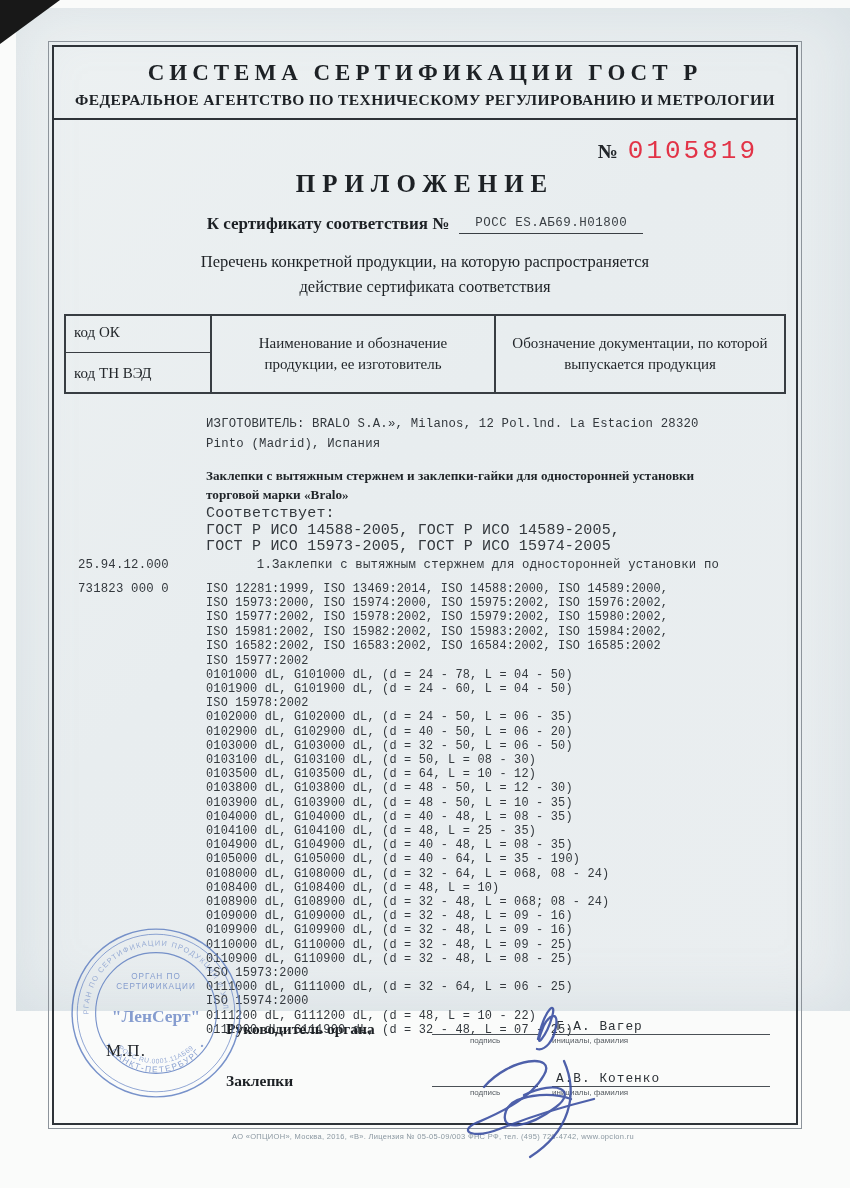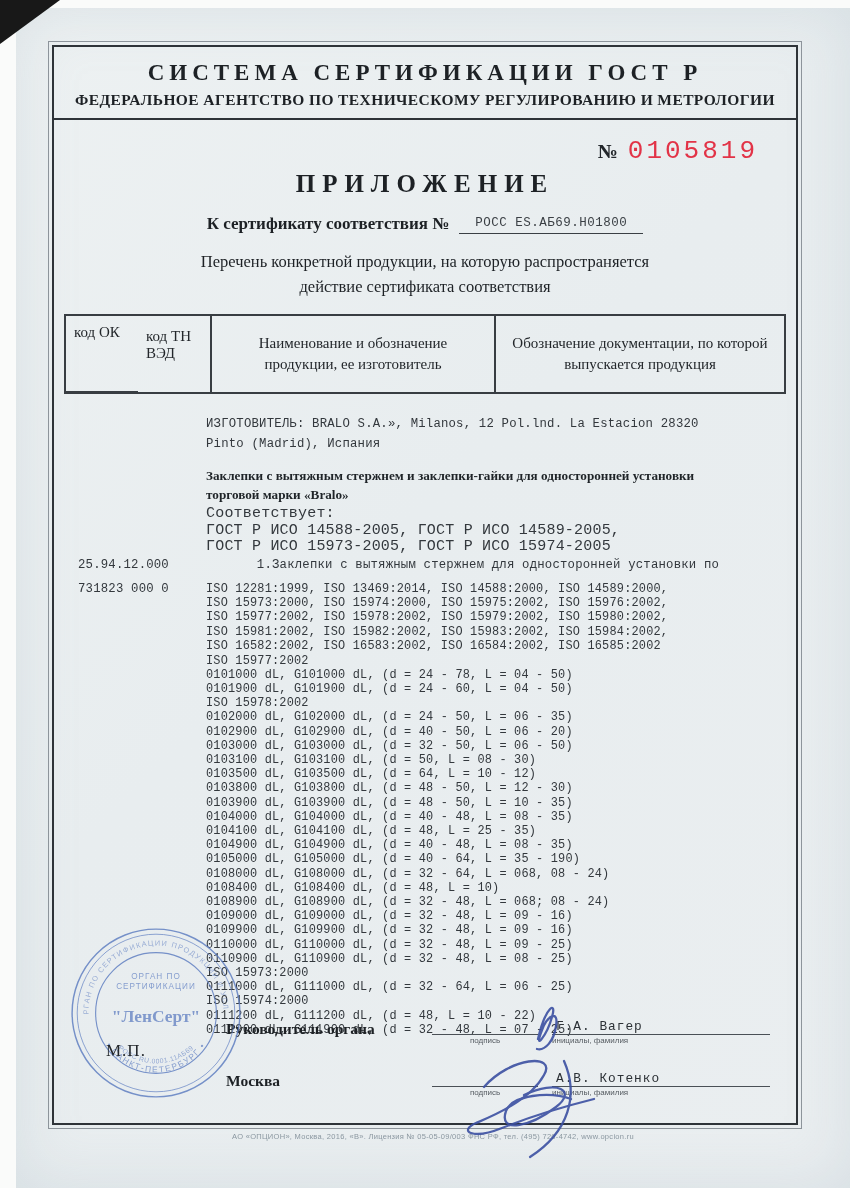--- a/index.html
+++ b/index.html
@@ -1,38 +1,38 @@
 <!DOCTYPE html>
 <html><head>
 <meta charset="utf-8">
 <style>
   html,body{margin:0;padding:0;background:#f6f7f6;}
   .scan{position:relative;width:850px;height:1188px;overflow:hidden;background:#fafbfa;font-family:"Liberation Serif",serif;}
   .corner{position:absolute;left:0;top:0;width:0;height:0;border-top:44px solid #181818;border-right:60px solid transparent;z-index:5;}
-  .paper{position:absolute;left:16px;top:8px;width:834px;height:1180px;background:linear-gradient(135deg,#edf1f2 0%,#e8edef 45%,#eaeef0 100%);box-shadow:inset 0 0 60px rgba(160,180,190,.25);}
+  .paper{position:absolute;left:16px;top:8px;width:834px;height:1003px;background:linear-gradient(135deg,#edf1f2 0%,#e8edef 45%,#eaeef0 100%);box-shadow:inset 0 0 60px rgba(160,180,190,.25);}
   .frame{position:absolute;left:36px;top:37px;width:742px;height:1076px;border:2px solid #2e3338;outline:1px solid #8d949b;outline-offset:3px;background:transparent;}
 
   .hdr{text-align:center;padding-top:13px;padding-bottom:9px;border-bottom:2px solid #2e3338;}
   .hdr-title{font-weight:700;font-size:23px;letter-spacing:5px;color:#1d2125;}
   .hdr-sub{font-weight:700;font-size:15.5px;letter-spacing:.4px;color:#1d2125;margin-top:5px;}
 
   .number-row{text-align:right;padding:16px 38px 0 0;}
   .no-sign{font-weight:700;font-size:20px;color:#23272b;margin-right:10px;}
   .no-value{font-family:"Liberation Mono",monospace;font-size:26px;color:#e23347;letter-spacing:3px;}
 
   .app-title{text-align:center;font-weight:700;font-size:25px;letter-spacing:7px;color:#1d2125;margin-top:4px;}
 
   .cert-line{text-align:center;margin-top:16px;}
   .cert-label{font-weight:700;font-size:17px;color:#1d2125;}
   .cert-num{display:inline-block;font-family:"Liberation Mono",monospace;font-size:12.5px;color:#3a3f44;border-bottom:1.3px solid #3a3f44;padding:0 16px 3px;margin-left:10px;vertical-align:bottom;letter-spacing:.5px;}
 
   .subtitle{text-align:center;font-weight:400;font-size:16.5px;line-height:25px;color:#1d2125;margin-top:15px;}
 
   .tbl{margin:15px 10px 0;border:2px solid #383d42;display:grid;grid-template-columns:146px 284px 1fr;height:76px;color:#23272b;}
-  .tbl-left{border-right:2px solid #383d42;display:flex;font-size:15px;}
+  .tbl-left{border-right:2px solid #383d42;display:flex;flex-direction:column;font-size:15px;}
   .tbl-left-top{flex:1;border-bottom:1.5px solid #383d42;padding:8px 0 0 8px;}
   .tbl-left-bot{flex:1;padding:12px 0 0 8px;}
   .tbl-mid{border-right:2px solid #383d42;display:flex;align-items:center;justify-content:center;text-align:center;font-size:15px;line-height:21px;padding:0 18px;}
   .tbl-right{display:flex;align-items:center;justify-content:center;text-align:center;font-size:15px;line-height:21px;padding:0 14px;}
 
   .body-content{position:relative;padding:20px 26px 0 152px;color:#33383d;}
   .manu{font-family:"Liberation Mono",monospace;font-size:12.3px;line-height:20px;margin-bottom:13px;letter-spacing:.2px;}
   .desc{font-weight:700;font-size:13.2px;line-height:18.5px;color:#1f2428;margin-bottom:2px;}
   .sootv{font-family:"Liberation Mono",monospace;font-size:15px;line-height:16.5px;letter-spacing:.2px;}
   .row-item1{position:relative;font-family:"Liberation Mono",monospace;font-size:12.3px;line-height:16px;letter-spacing:.2px;margin-top:1px;text-align:center;}
@@ -184,21 +184,21 @@
           <div class="sig-line">
             <div class="line"></div>
             <div class="cap">подпись</div>
           </div>
           <div class="sig-name">
             <span class="name">Г.А. Вагер</span>
             <div class="cap">инициалы, фамилия</div>
           </div>
         </div>
         <div class="sig-row second">
-          <div class="sig-label">Москва</div>
+          <div class="sig-label">Заклепки</div>
           <div class="sig-line">
             <div class="line"></div>
             <div class="cap">подпись</div>
           </div>
           <div class="sig-name">
             <span class="name">А.В. Котенко</span>
             <div class="cap">инициалы, фамилия</div>
           </div>
         </div>
       </div>

